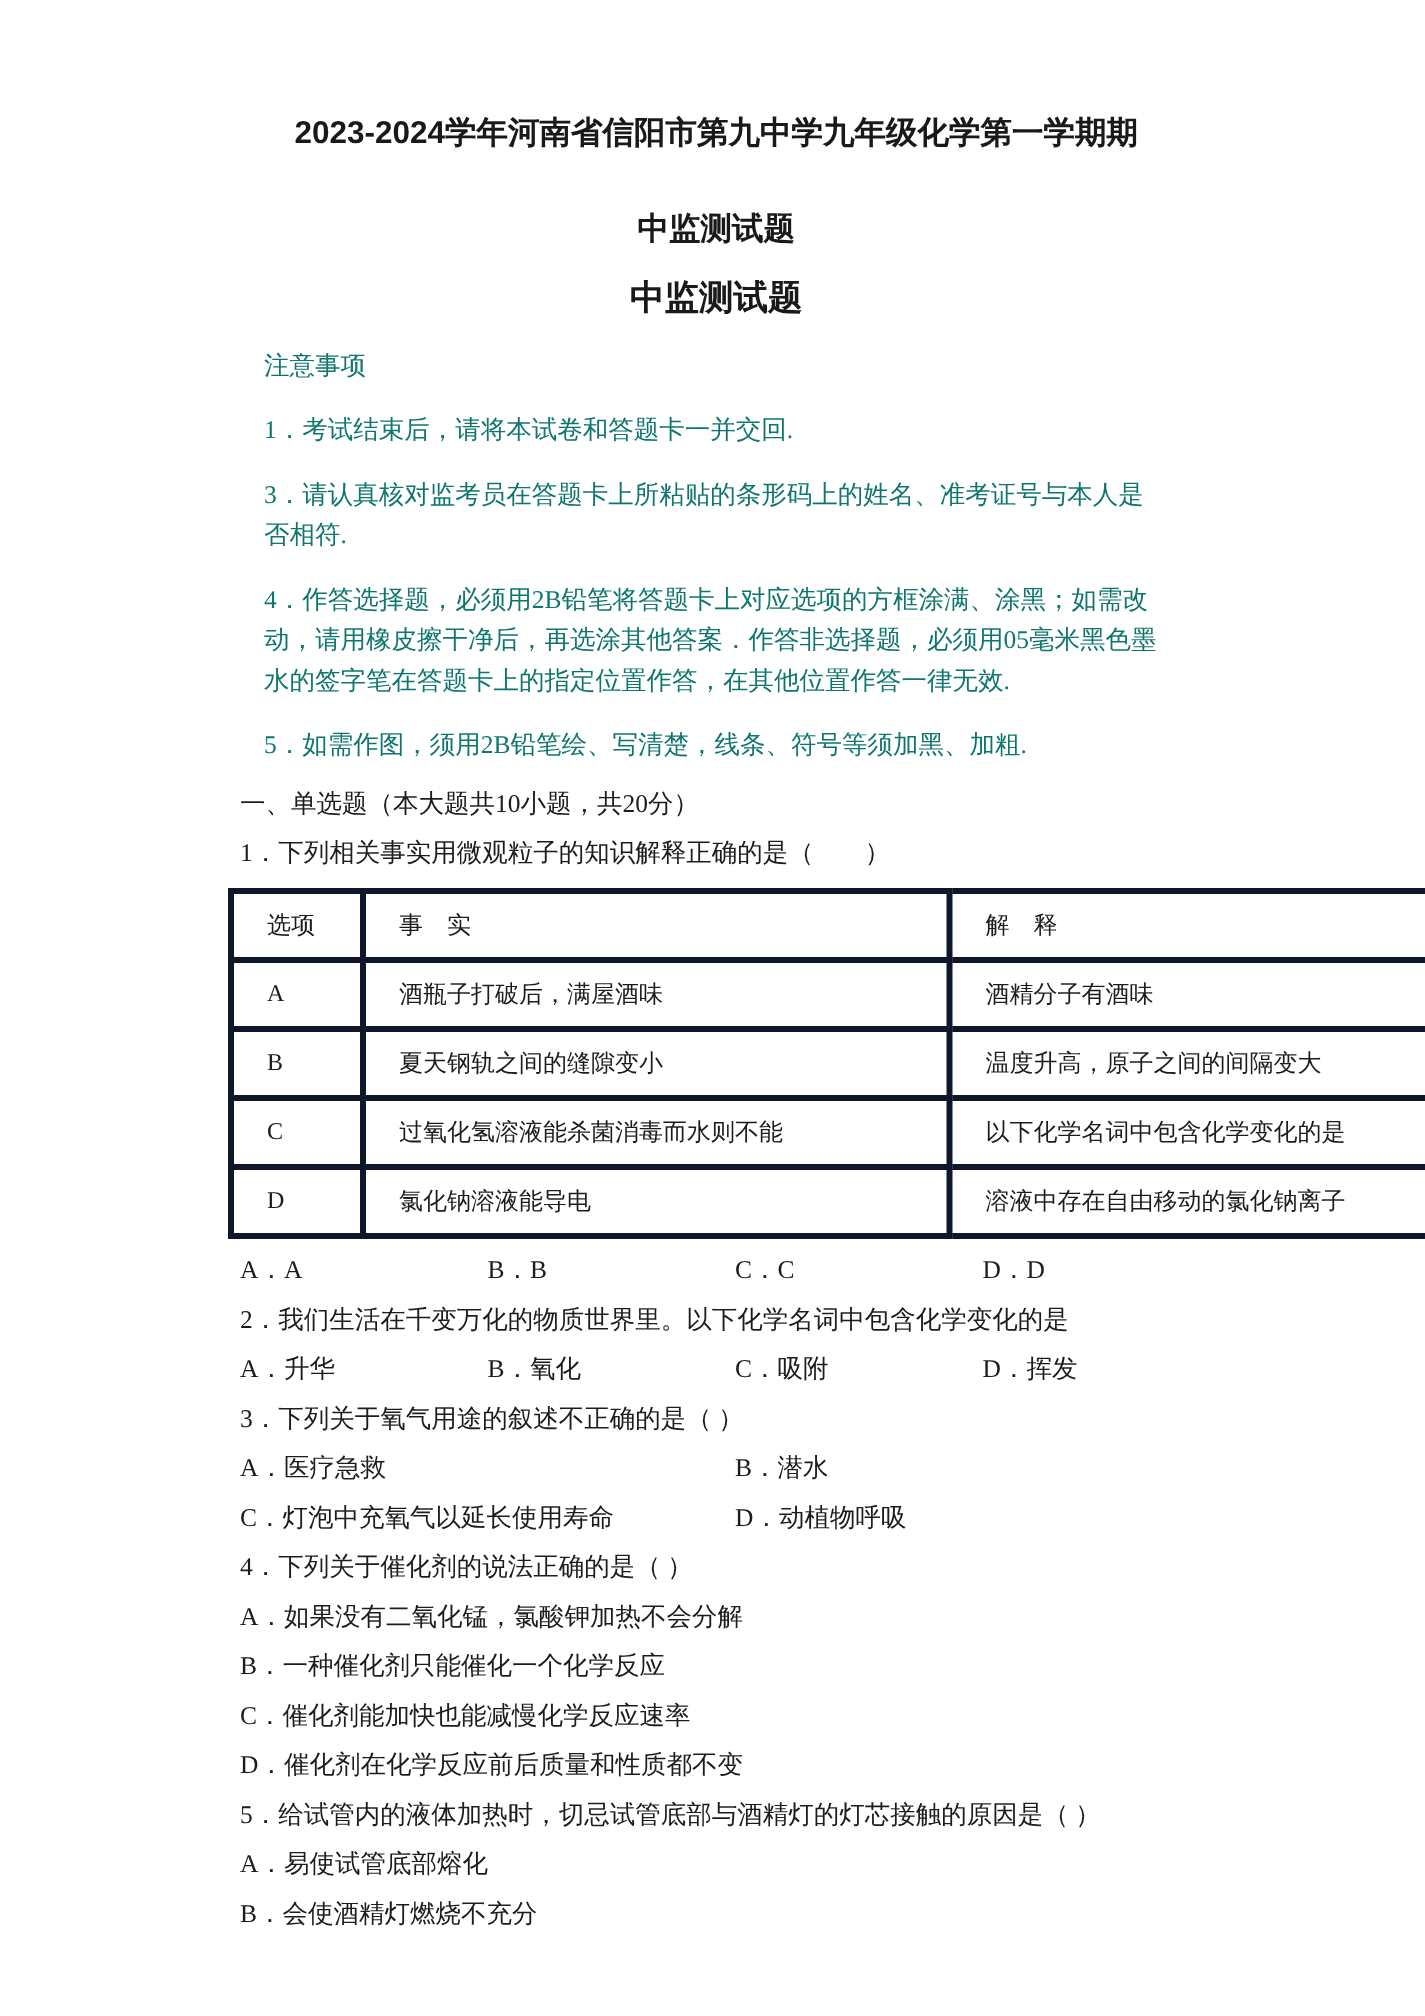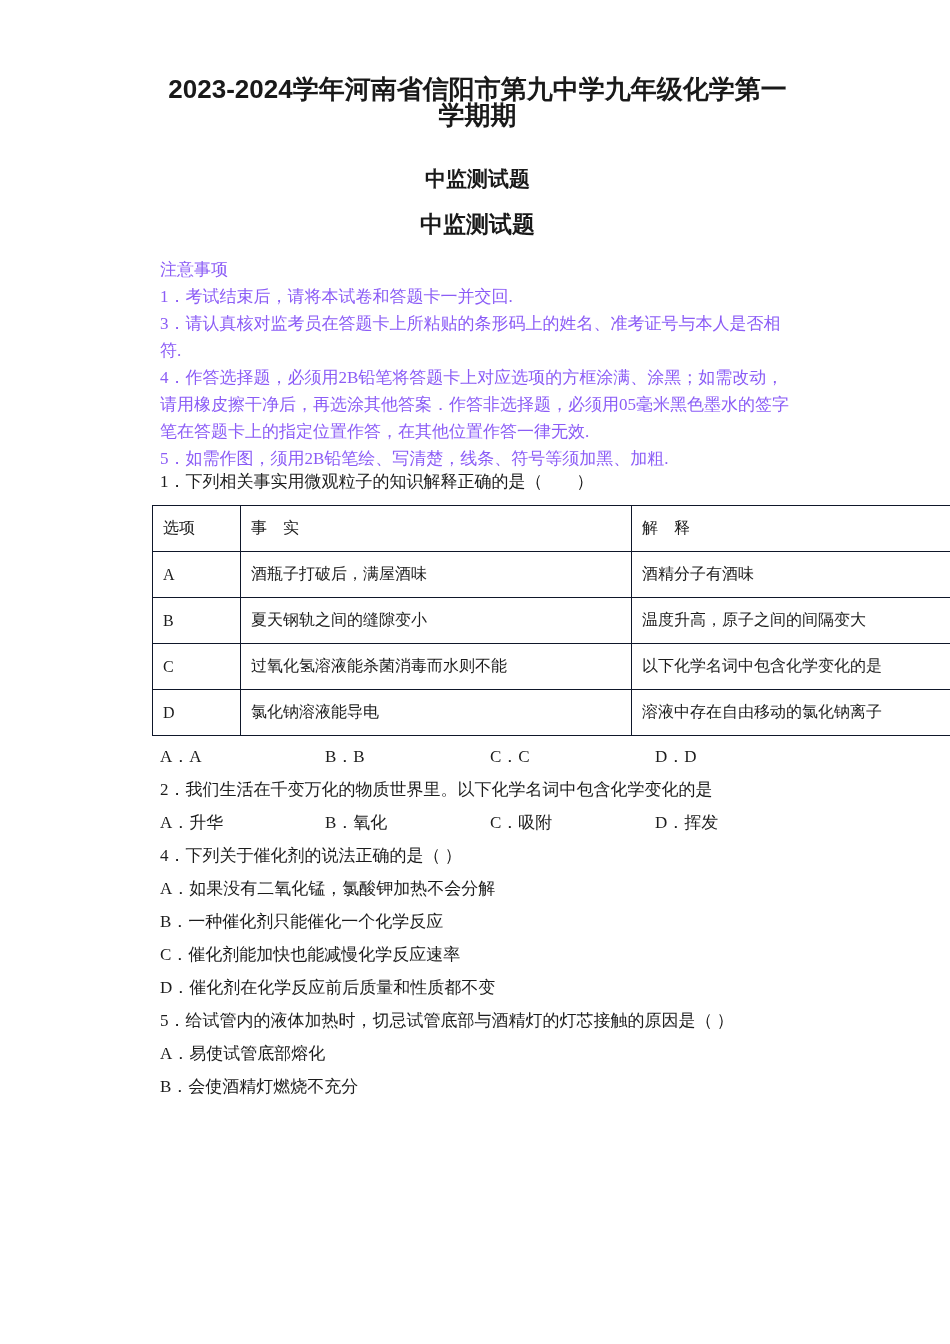--- a/index.html
+++ b/index.html
@@ -21,50 +21,50 @@
   .content {
     padding: 76px 155px 0 160px; 
   }
   .title {
     font-family: "Liberation Sans", "DejaVu Sans", sans-serif;
     font-weight: 700;
     color: #191919;
     text-align: center;
     margin: 0;
   }
-  .t1 { font-size: 26px; line-height: 26px; }
+  .t1 { font-size: 21px; line-height: 26px; }
   .t2 { font-size: 21px; line-height: 26px; margin-top: 38px; }
   .t3 { font-size: 23px; line-height: 28px; margin-top: 18px; }
 
   .notes { margin-top: 18px; }
   .notes p {
-    margin: 0;
+    margin: 16px;
     font-size: 17px;
     line-height: 27px;
-    color: #8b5cf6;
+    color: #0f766e;
   }
 
   .qline {
     margin: 0 0 13px 0;
     font-size: 17px;
     line-height: 20px;
     color: #1c1c1c;
   }
   .section-heading { margin-top: 12px; }
 
   .qtable {
     border-collapse: collapse;
     table-layout: fixed;
     width: 788px;        
     margin-left: -8px;
     margin-bottom: 0;
   }
   .qtable th, .qtable td {
-    border: 1px solid #0f172a;
-    padding: 4px 10px;
+    border: 4px solid #0f172a;
+    padding: 4px 22px;
     height: 46px;
     font-size: 16px;
     font-weight: normal;
     text-align: left;
     vertical-align: middle;
     color: #1c1c1c;
   }
   .col-opt  { width: 88px; }
   .col-fact { width: 391px; }
   .col-exp  { width: 345px; }
@@ -84,20 +84,21 @@
     <h1 class="title t3">中监测试题</h1>
 
     <div class="notes">
       <p>注意事项</p>
       <p>1．考试结束后，请将本试卷和答题卡一并交回.</p>
       <p>3．请认真核对监考员在答题卡上所粘贴的条形码上的姓名、准考证号与本人是否相符.</p>
       <p>4．作答选择题，必须用2B铅笔将答题卡上对应选项的方框涂满、涂黑；如需改动，请用橡皮擦干净后，再选涂其他答案．作答非选择题，必须用05毫米黑色墨水的签字笔在答题卡上的指定位置作答，在其他位置作答一律无效.</p>
       <p>5．如需作图，须用2B铅笔绘、写清楚，线条、符号等须加黑、加粗.</p>
     </div>
 
+    <p class="qline section-heading">一、单选题（本大题共10小题，共20分）</p>
 
     <div>
       <p class="qline">1．下列相关事实用微观粒子的知识解释正确的是（　　）</p>
 
       <table class="qtable">
         <thead>
           <tr>
             <th class="col-opt">选项</th>
             <th class="col-fact">事　实</th>
             <th class="col-exp">解　释</th>
@@ -132,20 +133,29 @@
       </p>
     </div>
 
     <div>
       <p class="qline">2．我们生活在千变万化的物质世界里。以下化学名词中包含化学变化的是</p>
       <p class="qline">
         <span class="opt4">A．升华</span><span class="opt4">B．氧化</span><span class="opt4">C．吸附</span><span>D．挥发</span>
       </p>
     </div>
 
+    <div>
+      <p class="qline">3．下列关于氧气用途的叙述不正确的是（ ）</p>
+      <p class="qline">
+        <span class="opt2">A．医疗急救</span><span>B．潜水</span>
+      </p>
+      <p class="qline">
+        <span class="opt2">C．灯泡中充氧气以延长使用寿命</span><span>D．动植物呼吸</span>
+      </p>
+    </div>
 
     <div>
       <p class="qline">4．下列关于催化剂的说法正确的是（ ）</p>
       <p class="qline">A．如果没有二氧化锰，氯酸钾加热不会分解</p>
       <p class="qline">B．一种催化剂只能催化一个化学反应</p>
       <p class="qline">C．催化剂能加快也能减慢化学反应速率</p>
       <p class="qline">D．催化剂在化学反应前后质量和性质都不变</p>
     </div>
 
     <div>

